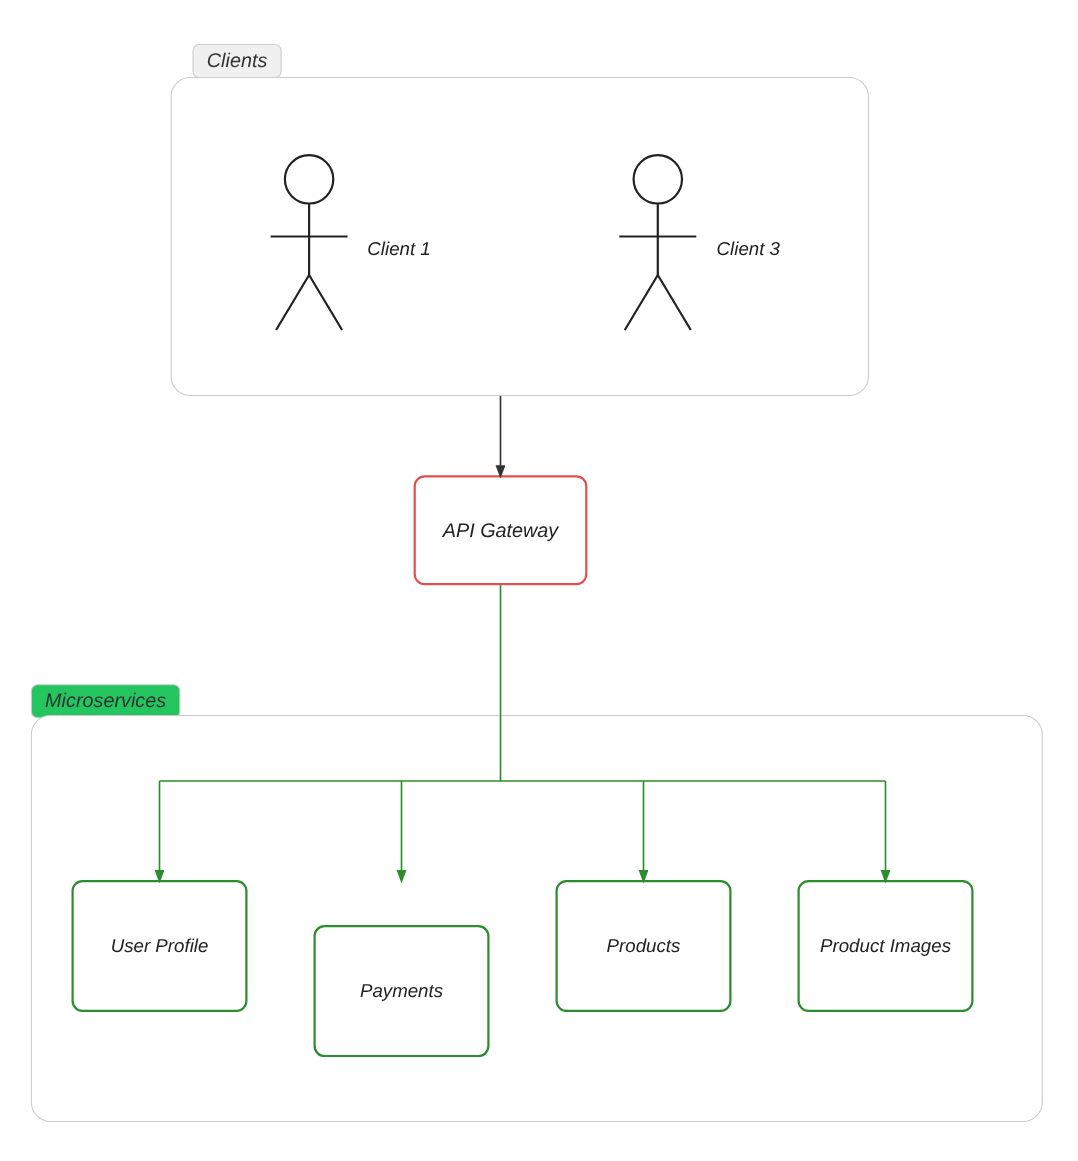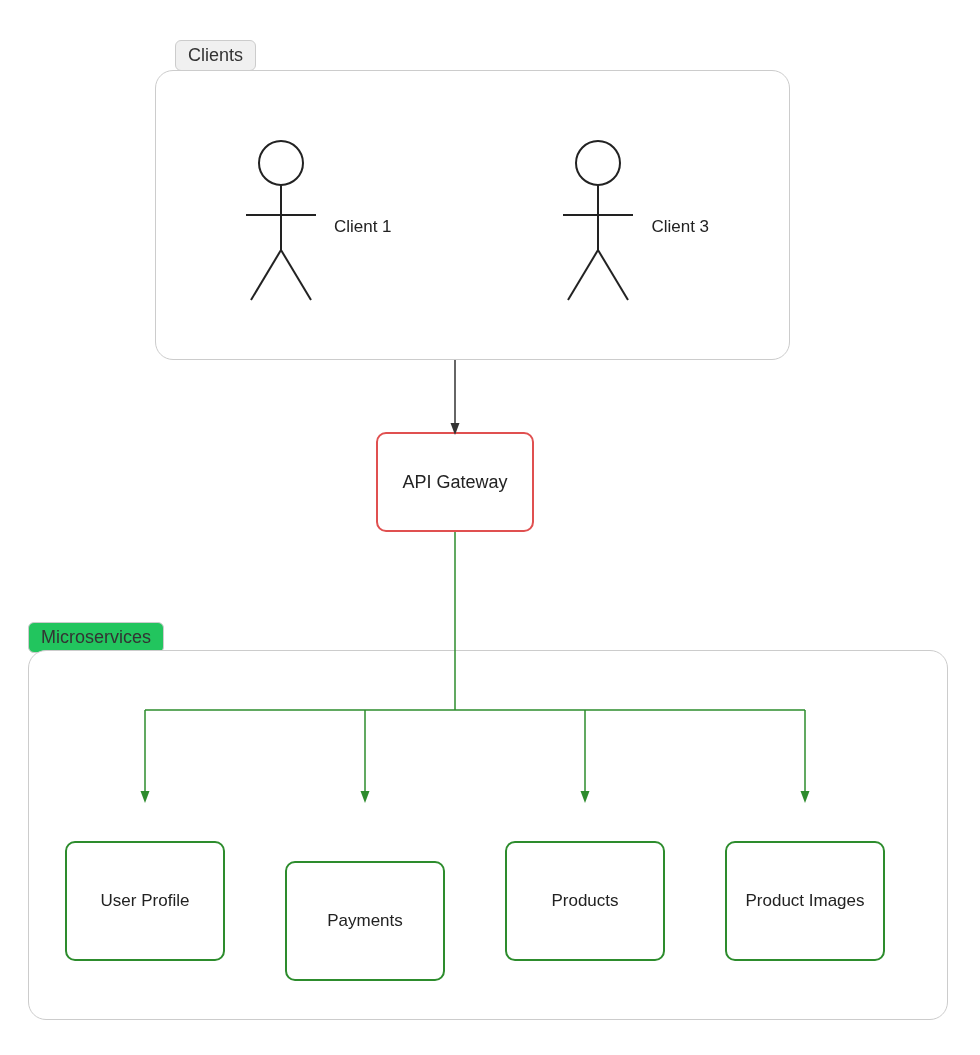--- a/index.html
+++ b/index.html
@@ -10,20 +10,21 @@
       width: 980px;
       height: 1055px;
       overflow: hidden;
       position: relative;
     }
 
     .diagram-container {
       width: 980px;
       height: 1055px;
       position: relative;
+      font-style: italic;
     }
 
     
     .clients-label {
       position: absolute;
       top: 40px;
       left: 175px;
       background: #f0f0f0;
       border: 1px solid #ccc;
       border-radius: 6px;
@@ -117,30 +118,29 @@
       border: 2px solid #2d8c2d;
       border-radius: 10px;
       background: #fff;
       display: flex;
       align-items: center;
       justify-content: center;
       text-align: center;
       font-size: 17px;
       color: #222;
       padding: 10px;
-      margin-top: 41px;
     }
 
     .service-user-profile {
       top: 800px;
       left: 65px;
     }
 
     .service-payments {
-      top: 820px;
+      top: 841px;
       left: 285px;
     }
 
     .service-products {
       top: 800px;
       left: 505px;
     }
 
     .service-product-images {
       top: 800px;

